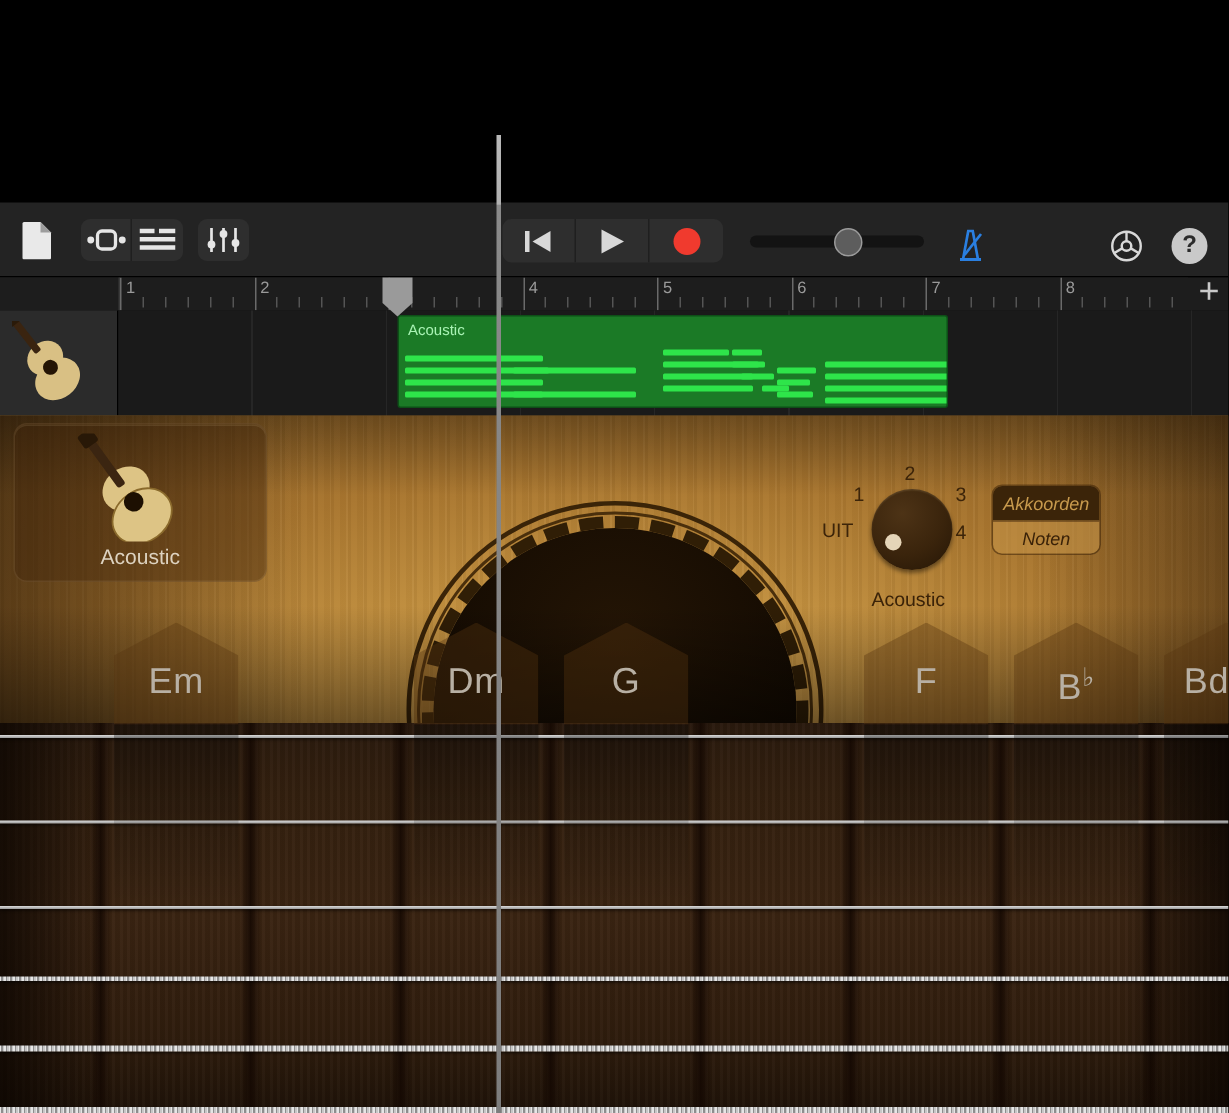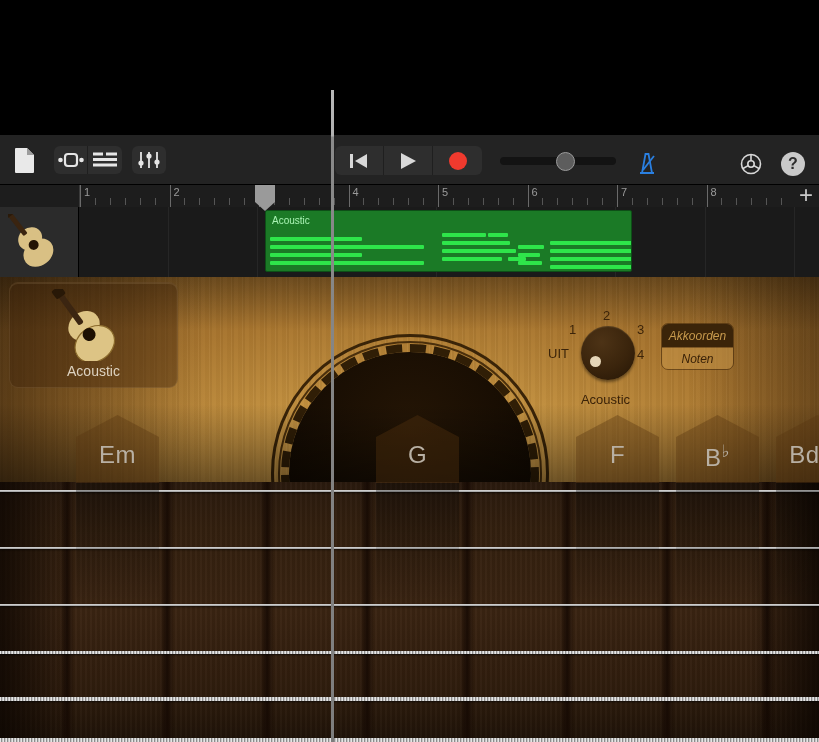--- a/index.html
+++ b/index.html
@@ -448,20 +448,25 @@
       <div class="string wound" style="top: 215px; height: 3.5px;"></div>
       <div class="string wound" style="top: 256px; height: 4px;"></div>
     </div>
 
   <div class="strips" id="strips">
       <div class="strip" style="left: 76px;">
         <div class="strip-top"></div>
         <div class="strip-shadow" style="left: 0px; top: 68px;"></div>
         <div class="strip-label">Em</div>
       </div>
+      <div class="strip" style="left: 276px;">
+        <div class="strip-top"></div>
+        <div class="strip-shadow" style="left: 0px; top: 68px;"></div>
+        <div class="strip-label">Dm</div>
+      </div>
       <div class="strip" style="left: 376px;">
         <div class="strip-top"></div>
         <div class="strip-shadow" style="left: 0px; top: 68px;"></div>
         <div class="strip-label">G</div>
       </div>
       <div class="strip" style="left: 576px;">
         <div class="strip-top"></div>
         <div class="strip-shadow" style="left: 0px; top: 68px;"></div>
         <div class="strip-label">F</div>
       </div>

